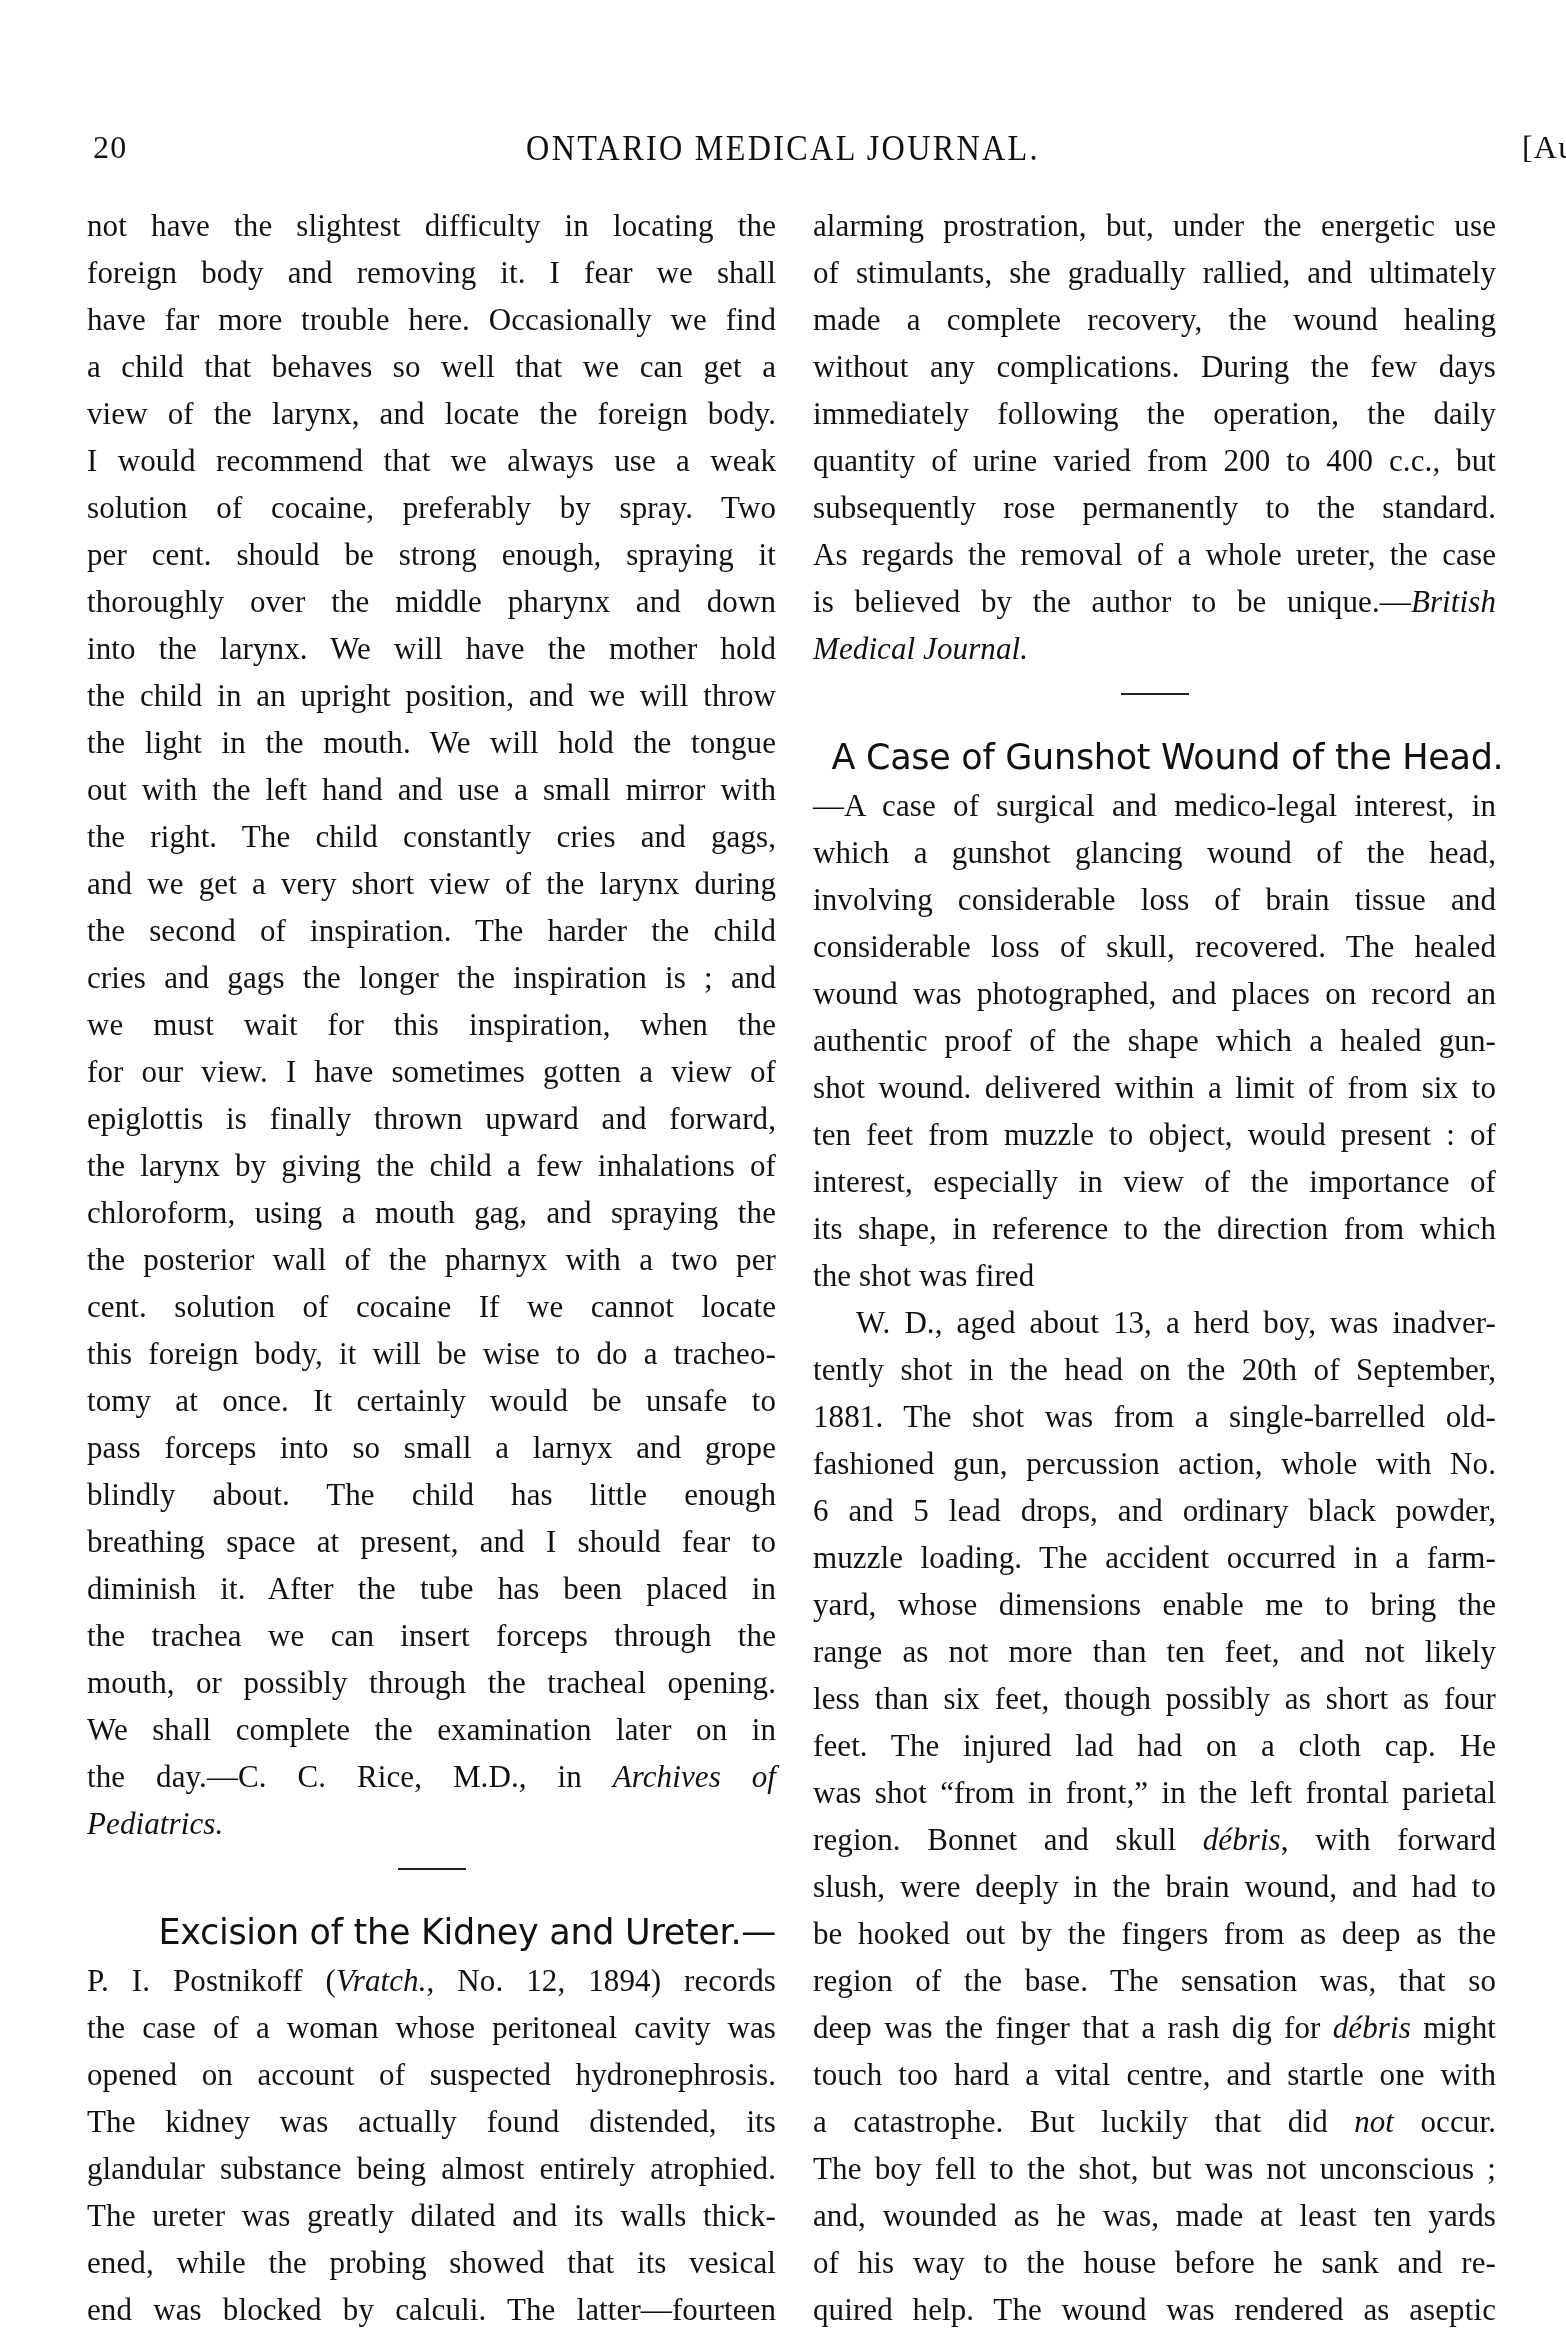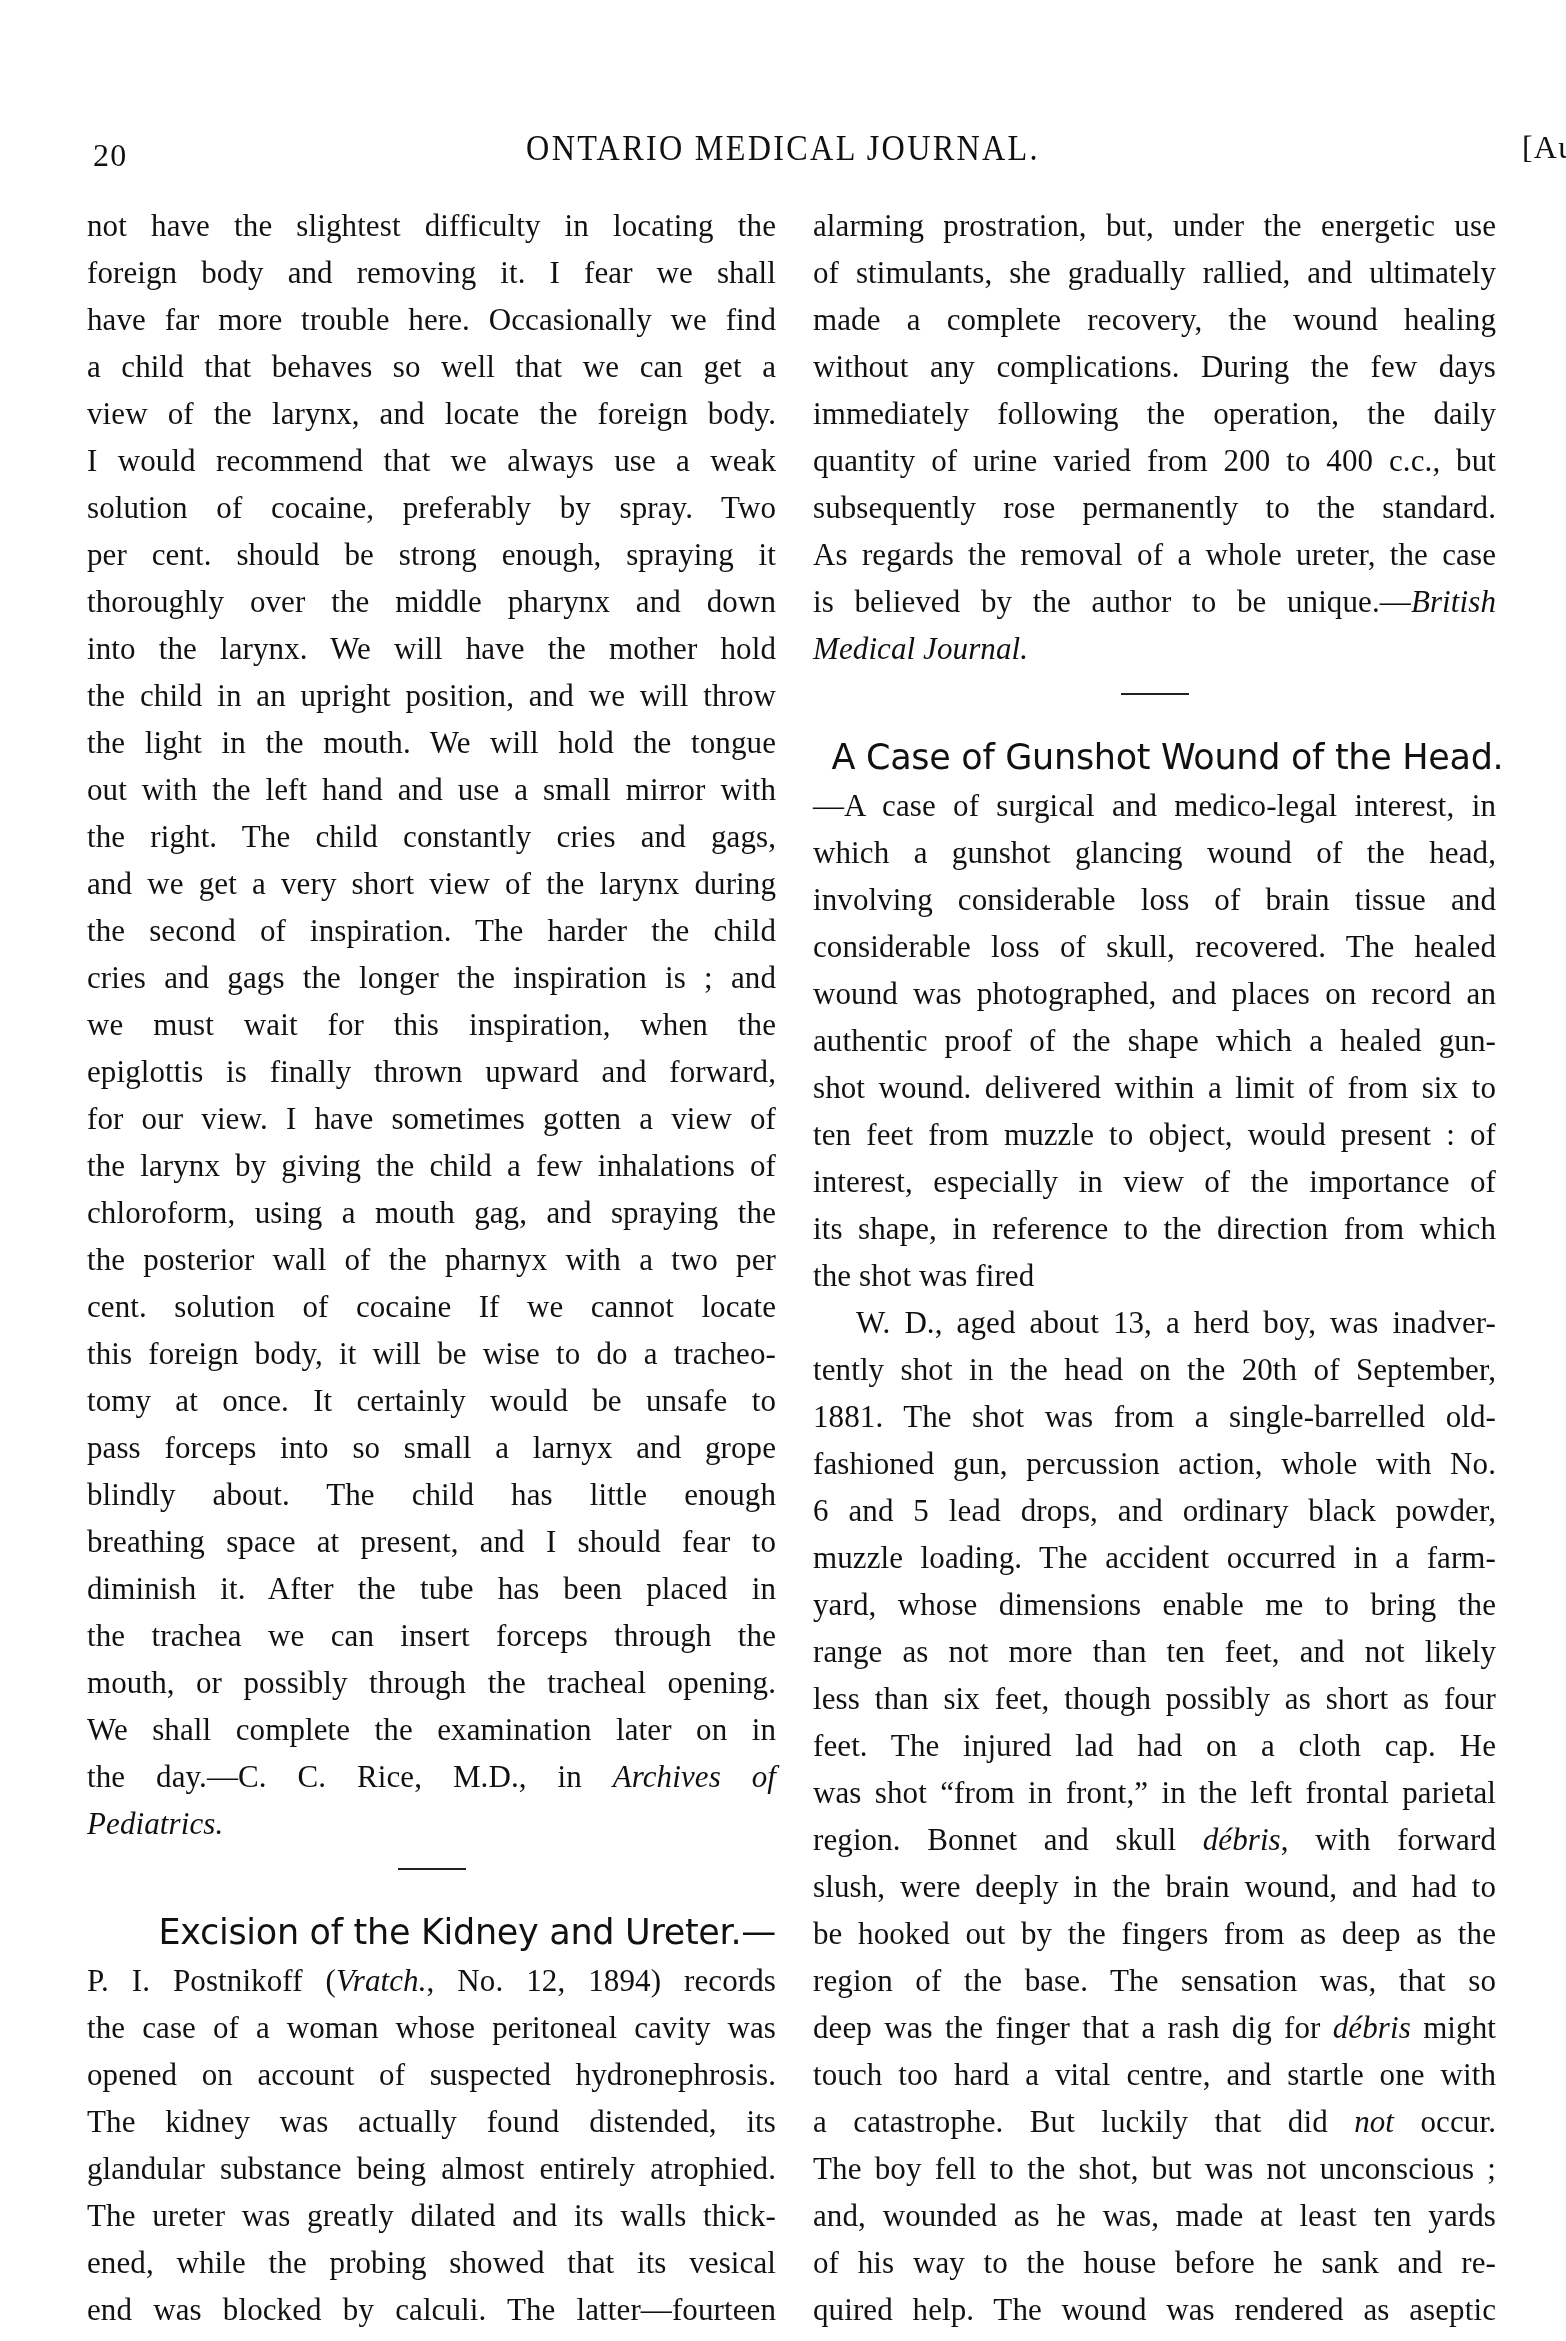--- a/index.html
+++ b/index.html
@@ -3,21 +3,21 @@
 <meta charset="utf-8">
 <style>
   html, body { margin: 0; padding: 0; background: #ffffff; }
   body {
     width: 1566px; height: 2342px; position: relative; overflow: hidden;
     font-family: "Liberation Serif", "DejaVu Serif", serif; color: #111;
   }
   .running-head {
     position: absolute; top: 129px; left: 0; width: 1566px; height: 50px;
   }
-  .rh-page { position: absolute; left: 93px; top: 8px; font-size: 32px; letter-spacing: 1.2px; }
+  .rh-page { position: absolute; left: 93px; top: 0; font-size: 32px; letter-spacing: 1.2px; }
   .rh-title {
     position: absolute; left: 0; width: 1566px; top: 0; text-align: center;
     font-size: 35px; letter-spacing: 2.5px; transform: scaleX(0.92);
   }
   .rh-month { position: absolute; left: 1522px; top: 0; font-size: 32px; letter-spacing: 1.2px; }
 
   .column { position: absolute; top: 202px; }
   .col-left { left: 87px; width: 689px; }
   .col-right { left: 813px; width: 683px; }
 
@@ -63,22 +63,22 @@
       <span class="line">thoroughly over the middle pharynx and down</span>
       <span class="line">into the larynx.  We will have the mother hold</span>
       <span class="line">the child in an upright position, and we will throw</span>
       <span class="line">the light in the mouth.  We will hold the tongue</span>
       <span class="line">out with the left hand and use a small mirror with</span>
       <span class="line">the right.  The child constantly cries and gags,</span>
       <span class="line">and we get a very short view of the larynx during</span>
       <span class="line">the second of inspiration.  The harder the child</span>
       <span class="line">cries and gags the longer the inspiration is ; and</span>
       <span class="line">we must wait for this inspiration, when the</span>
+      <span class="line">for our view.  I have sometimes gotten a view of</span>
       <span class="line">epiglottis is finally thrown upward and forward,</span>
-      <span class="line">for our view.  I have sometimes gotten a view of</span>
       <span class="line">the larynx by giving the child a few inhalations of</span>
       <span class="line">chloroform, using a mouth gag, and spraying the</span>
       <span class="line">the posterior wall of the pharnyx with a two per</span>
       <span class="line">cent. solution of cocaine  If we cannot locate</span>
       <span class="line">this foreign body, it will be wise to do a tracheo-</span>
       <span class="line">tomy at once.  It certainly would be unsafe to</span>
       <span class="line">pass forceps into so small a larnyx and grope</span>
       <span class="line">blindly about.  The child has little enough</span>
       <span class="line">breathing space at present, and I should fear to</span>
       <span class="line">diminish it.  After the tube has been placed in</span>

